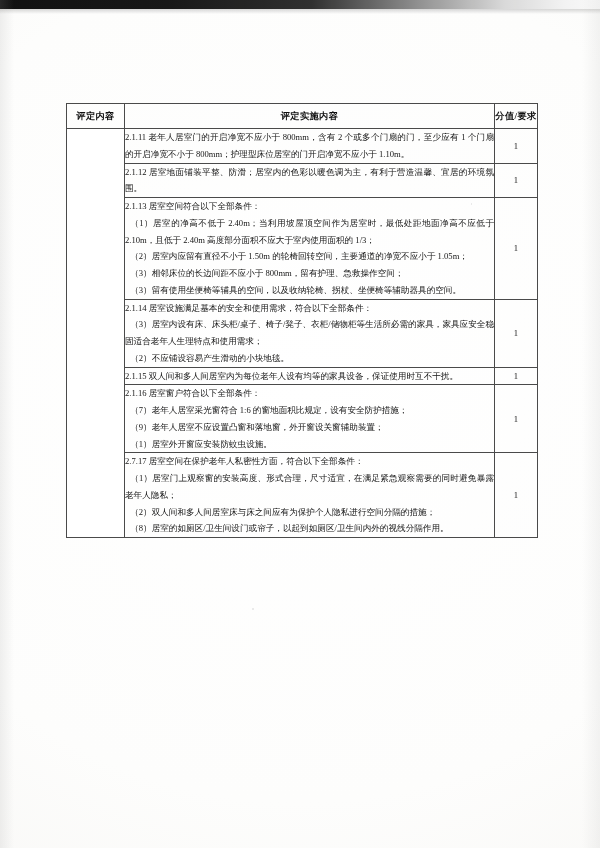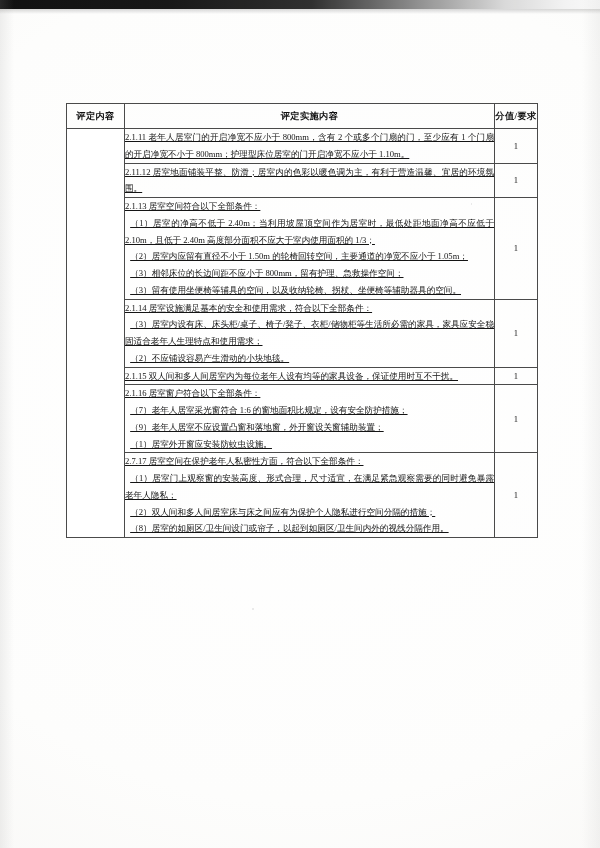--- a/index.html
+++ b/index.html
@@ -99,21 +99,20 @@
     background: #ffffff;
   }
 
   td.content-cell {
     padding: 4px 5px 4px 6px;
     font-size: 8.6px;
     line-height: 1.95;
     text-align: justify;
     text-justify: inter-ideograph;
     color: #141414;
-    text-decoration: underline;
   }
   td.content-cell p {
     margin: 0;
     text-indent: 0;
   }
   td.content-cell p.sub {
     text-indent: 0.6em;
   }
 
   td.score-cell {
@@ -178,21 +177,21 @@
         <tr>
           <td class="category-cell" rowspan="7"></td>
           <td class="content-cell">
             <p>2.1.11 老年人居室门的开启净宽不应小于 800mm，含有 2 个或多个门扇的门，至少应有 1 个门扇的开启净宽不小于 800mm；护理型床位居室的门开启净宽不应小于 1.10m。</p>
           </td>
           <td class="score-cell">1</td>
         </tr>
 
         <tr>
           <td class="content-cell">
-            <p>2.11.12 居室地面铺装平整、防滑；居室内的色彩以暖色调为主，有利于营造温馨、宜居的环境氛围。</p>
+            <p>2.1.12 居室地面铺装平整、防滑；居室内的色彩以暖色调为主，有利于营造温馨、宜居的环境氛围。</p>
           </td>
           <td class="score-cell">1</td>
         </tr>
 
         <tr>
           <td class="content-cell">
             <p>2.1.13 居室空间符合以下全部条件：</p>
             <p class="sub">（1）居室的净高不低于 2.40m；当利用坡屋顶空间作为居室时，最低处距地面净高不应低于 2.10m，且低于 2.40m 高度部分面积不应大于室内使用面积的 1/3；</p>
             <p class="sub">（2）居室内应留有直径不小于 1.50m 的轮椅回转空间，主要通道的净宽不应小于 1.05m；</p>
             <p class="sub">（3）相邻床位的长边间距不应小于 800mm，留有护理、急救操作空间；</p>

